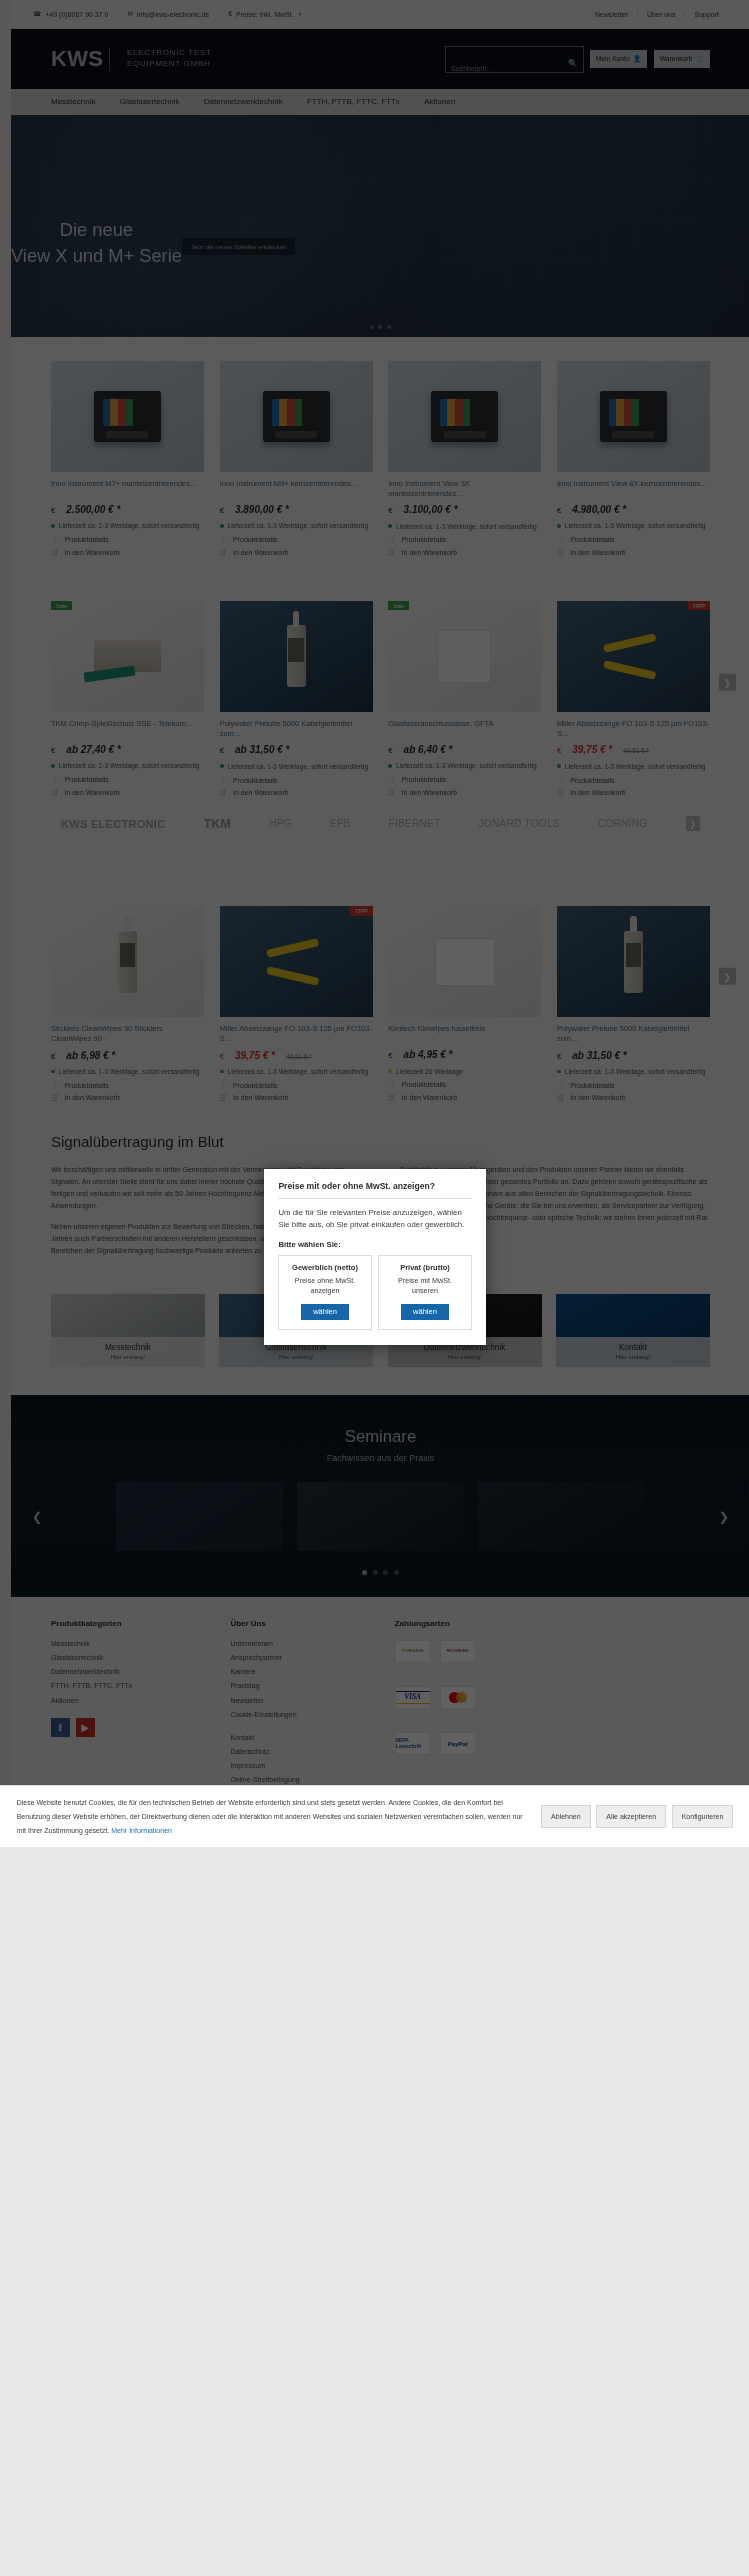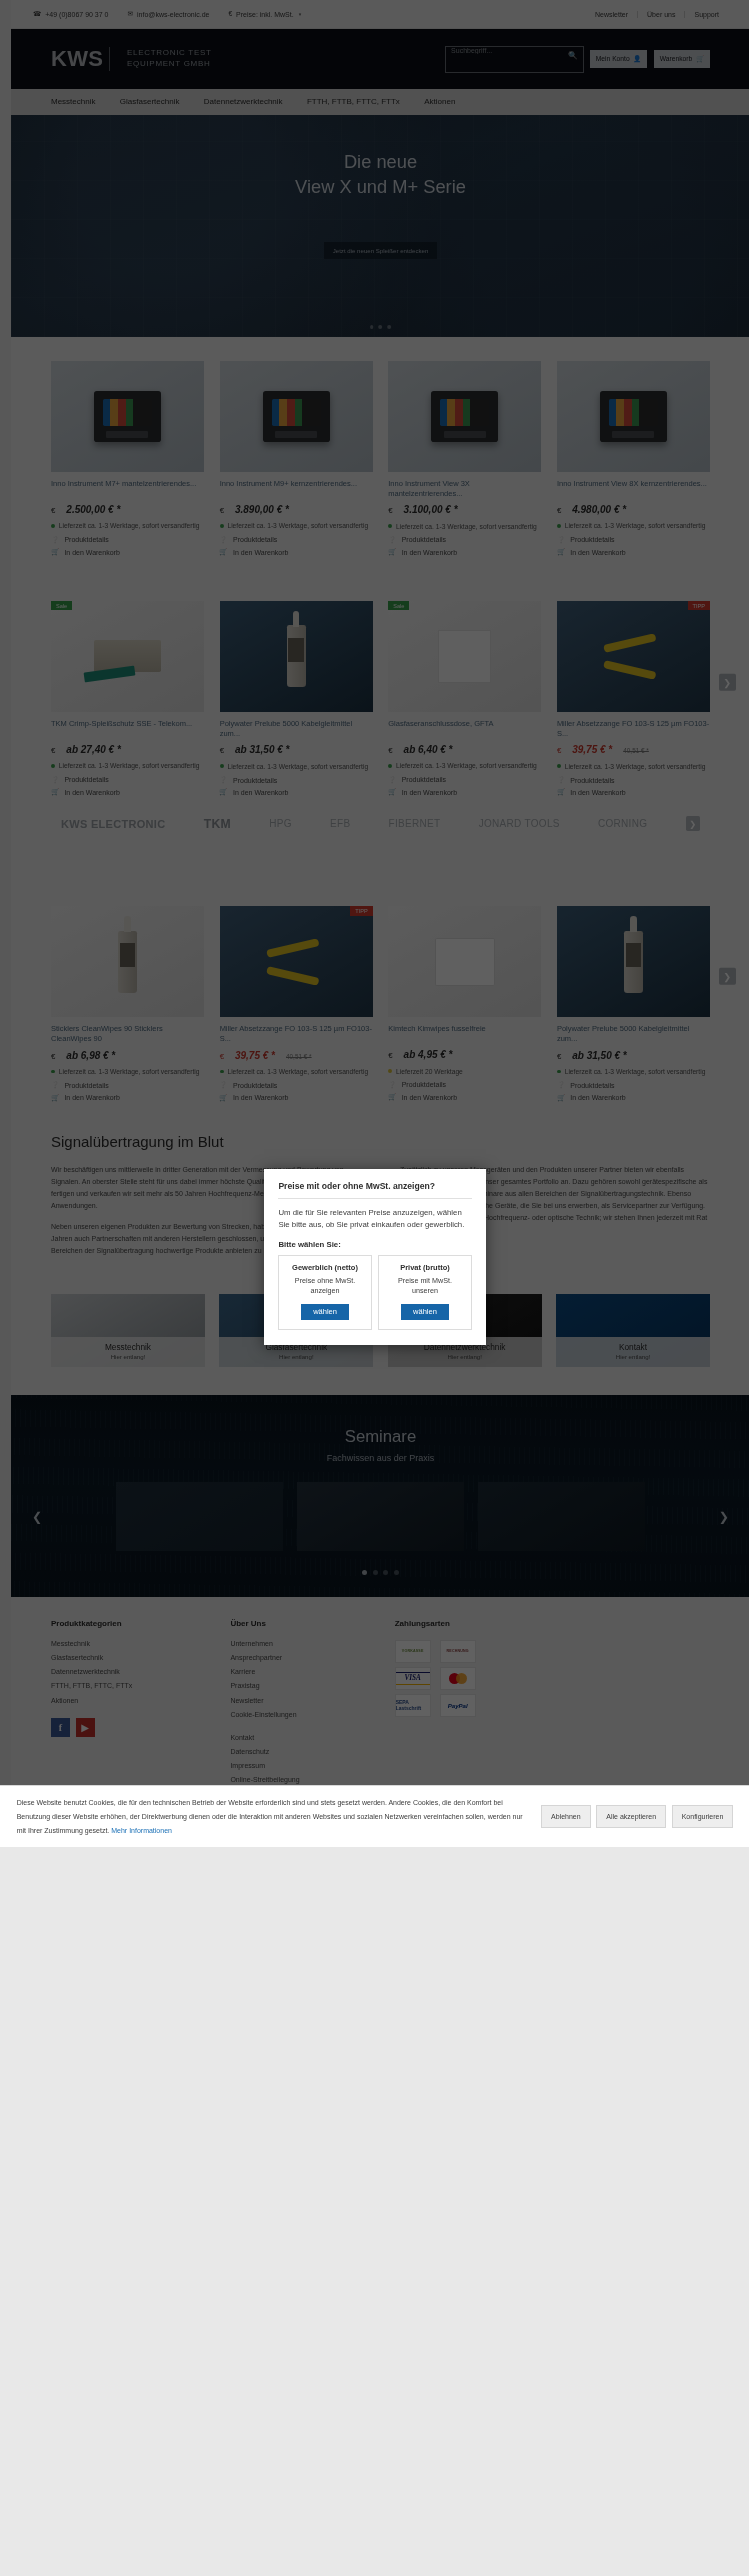--- a/index.html
+++ b/index.html
@@ -57,21 +57,21 @@
     color: #b9bcc1; font-size: 22px; font-weight: 700; letter-spacing: 0.3px;
     font-family: "Liberation Sans", sans-serif; line-height: 1;
   }
   .logo-div { width: 0.6px; height: 24.4px; background: #5a5f66; }
   .logo-sub {
     color: #9aa0a7; font-size: 8px; line-height: 1.35; letter-spacing: 0.7px; margin-left: 12px;
   }
   .header-right { margin-left: auto; display: flex; align-items: center; gap: 6.7px; }
   .searchbox {
     width: 139px; height: 27px; border: 0.6px solid #6b7076;
-    display: flex; align-items: flex-start; background: transparent;
+    display: flex; align-items: flex-end; background: transparent;
   }
   .searchbox input {
     flex: 1; background: transparent; border: none; outline: none;
     color: #b8bcc1; font-size: 7px; padding: 0 5.6px;
     font-family: "Liberation Sans", sans-serif;
   }
   .searchbox input::placeholder { color: #8d9298; }
   .search-btn {
     width: 19px; height: 17px; display: flex; align-items: center; justify-content: center;
     background: transparent; border: none; cursor: pointer; color: #c2c6cb; font-size: 7.8px;
@@ -91,21 +91,21 @@
     color: #2e2e2e; text-decoration: none; font-size: 8px;
   }
 
   
   .hero {
     height: 222px; position: relative; overflow: hidden;
     background:
       radial-gradient(circle at 22% 28%, rgba(52,74,96,.55) 0 16%, transparent 45%),
       radial-gradient(circle at 78% 62%, rgba(38,60,82,.5) 0 18%, transparent 48%),
       linear-gradient(160deg, #1b2a38 0%, #233445 40%, #1a2631 100%);
-    display: flex; flex-direction: column; align-items: center;
+    display: flex; flex-direction: row; align-items: center;
   }
   .hero::before {
     content:""; position:absolute; inset:0;
     background:
       repeating-linear-gradient(90deg, rgba(255,255,255,.025) 0 1.1px, transparent 1.1px 33px),
       repeating-linear-gradient(0deg, rgba(255,255,255,.02) 0 1.1px, transparent 1.1px 39px);
   }
   .hero-title {
     position: relative; color: #cfd6dd; font-size: 18.3px; font-weight: 400;
     margin-top: 34px; text-align: center; line-height: 1.42; z-index: 2;
@@ -271,21 +271,21 @@
   
   .footer { background: #ededed; padding: 22px 40px 14.4px; }
   .fgrid { display: grid; grid-template-columns: 1.1fr 1fr 1fr 1fr; gap: 13.3px; }
   .fcol h4 { font-size: 8px; color: #2b2b2b; font-weight: 700; margin-bottom: 12.2px; }
   .fcol a { display:block; color:#4a4a4a; text-decoration:none; font-size:7px; margin-bottom: 7.2px; }
   .fgap { height: 9px; }
   .socials { display:flex; gap: 5.6px; margin-top: 14.4px; }
   .soc { width: 19px; height: 19px; display:flex;align-items:center;justify-content:center;color:#fff;font-size:10px;}
   .soc.fb { background:#3b5998; font-weight:700; font-family:"Liberation Serif", serif;}
   .soc.yt { background:#c4302b; }
-  .paygrid { display: grid; grid-template-columns: repeat(2, 36px); gap: 4px 9px; }
+  .paygrid { display: grid; grid-template-columns: repeat(2, 36px); gap: 23px 9px; }
   .pay {
     width: 36px; height: 23px; background: #fff; border: 0.6px solid #e2e2e2;
     display: flex; align-items:center;justify-content:center; font-size: 4.4px; font-weight:700;
   }
   .pay.visa { color:#1a1f71; font-size:7.2px; font-style: italic; font-family:"Liberation Serif",serif;
     background: linear-gradient(180deg,#fff 0 18%,#1a1f71 18% 26%,#fff 26% 74%,#f7b600 74% 82%,#fff 82% 100%);}
   .pay.mc { position:relative; }
   .pay.mc i { position:absolute; width:11px;height:11px;border-radius:50%;}
   .pay.mc i.a { background:#eb001b; left:8.3px;}
   .pay.mc i.b { background:#f79e1b; left:15px; opacity:.85;}

